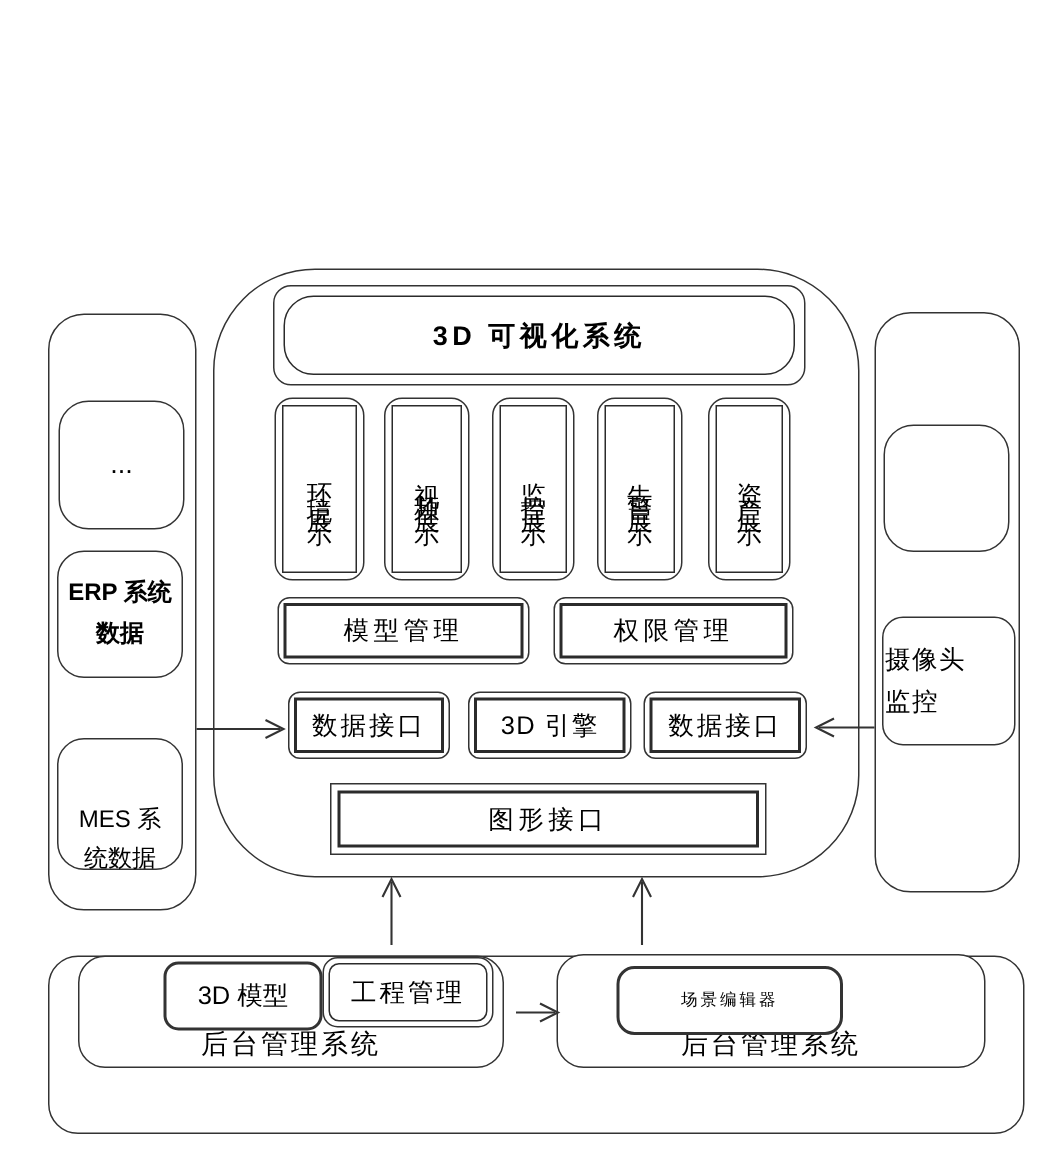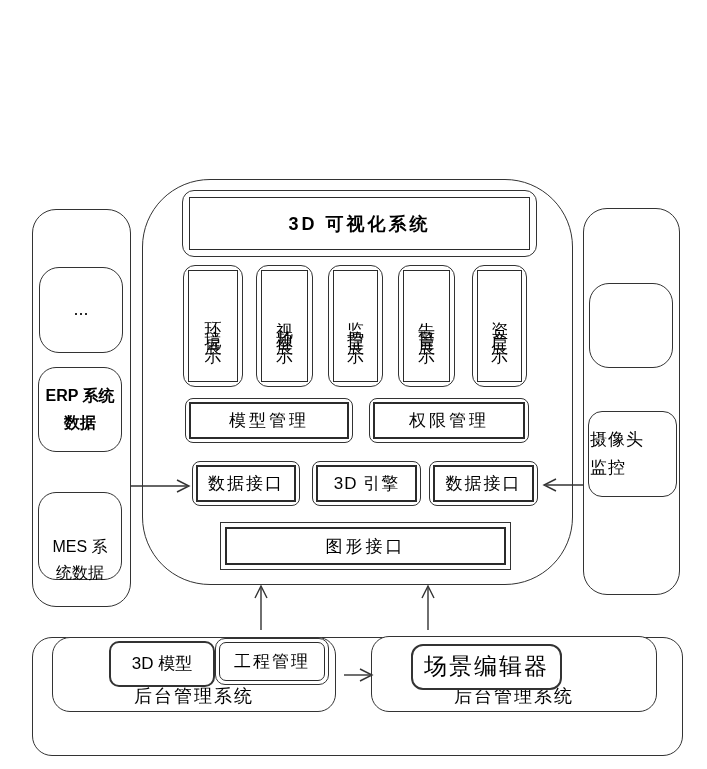--- a/index.html
+++ b/index.html
@@ -31,21 +31,21 @@
 </style>
 </head>
 <body>
 
 <div id="canvas">
 
 
   <div class="rbox" style="left:142px; top:179px; width:431px; height:406px; border-radius:68px;"></div>
 
   <div class="db-outer" style="left:182px; top:190px; width:355px; height:67px; border-radius:12px;">
-    <div class="db-inner thin" style="inset:6px;">
+    <div class="db-inner thin" style="inset:6px;border-radius:20px;">
       <span class="lbl" style="font-size:18px; font-weight:bold; letter-spacing:3px;">3D 可视化系统</span>
     </div>
   </div>
 
   <div class="db-outer" style="left:183px; top:265px; width:60px; height:122px; border-radius:12px;">
     <div class="db-inner thin" style="inset:4px;">
       <span class="vtext">环境展示</span>
     </div>
   </div>
   <div class="db-outer" style="left:256px; top:265px; width:57px; height:122px; border-radius:12px;">
@@ -129,21 +129,21 @@
   </div>
   <div class="db-outer" style="left:215px; top:638px; width:114px; height:47px; border-radius:10px;">
     <div class="db-inner thin" style="inset:3px; border-radius:7px;">
       <span class="lbl" style="letter-spacing:2px;">工程管理</span>
     </div>
   </div>
 
   <div class="rbox" style="left:371px; top:636px; width:286px; height:76px; border-radius:18px;">
     <span class="backend-label">后台管理系统</span>
   </div>
-  <div class="rbox panel-item" style="left:411px; top:644px; width:151px; height:46px; border-radius:12px; border-width:2px; font-size:23px; letter-spacing:2px;">
+  <div class="rbox panel-item" style="left:411px; top:644px; width:151px; height:46px; border-radius:12px; border-width:2px; font-size:11px; letter-spacing:2px;">
     <span>场景编辑器</span>
   </div>
 
   <svg class="connectors" width="707" height="769" viewBox="0 0 707 769" fill="none" stroke="#333" stroke-width="1.4">
     <g>
       <line x1="131" y1="486" x2="187" y2="486"></line>
       <polyline points="177,480 189,486 177,492"></polyline>
     </g>
     <g>
       <line x1="583" y1="485" x2="546" y2="485"></line>

